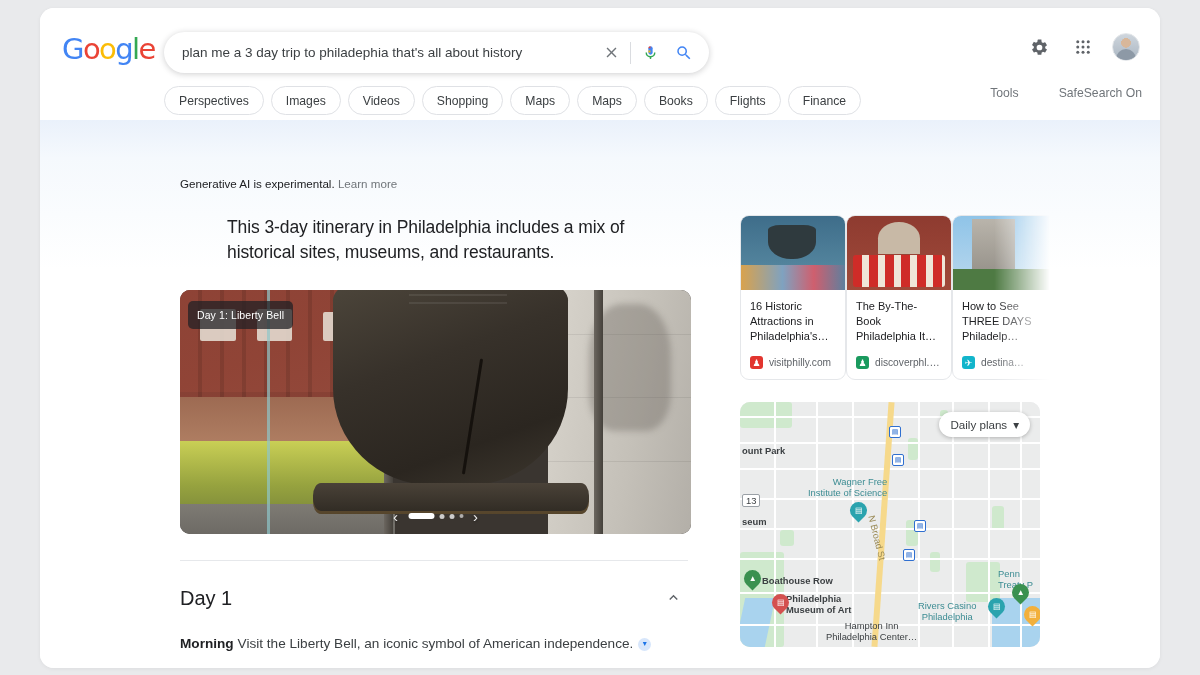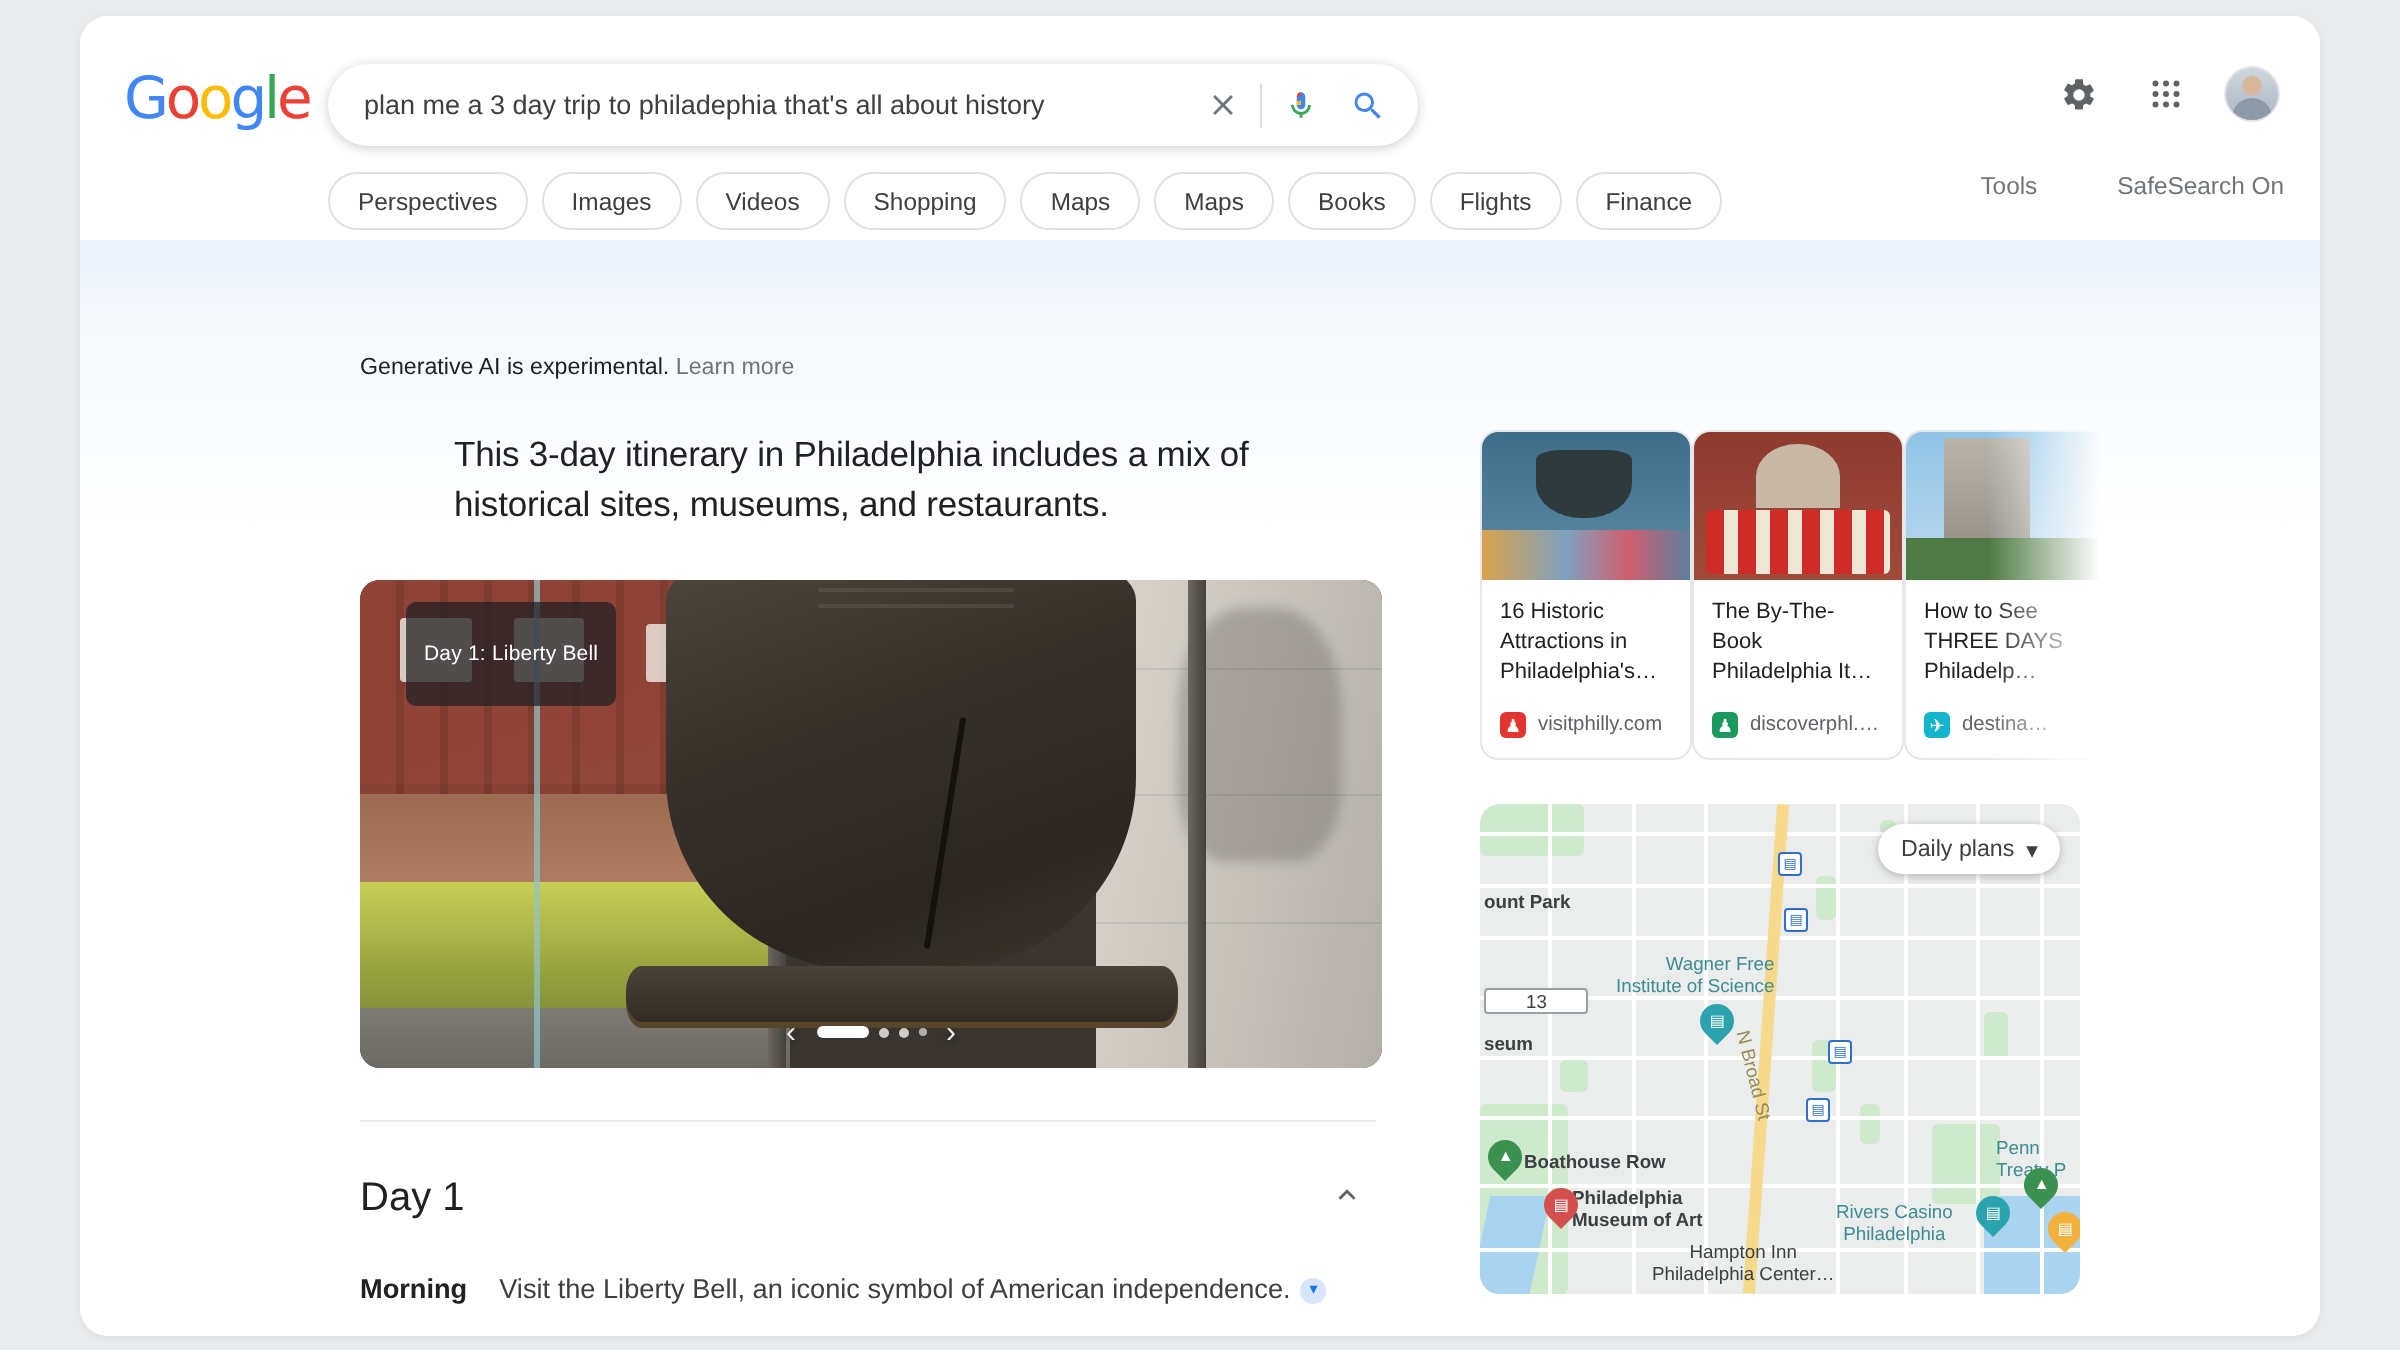--- a/index.html
+++ b/index.html
@@ -134,23 +134,23 @@
     box-shadow:0 -3px 0 rgba(160,120,60,.35) inset;
   }
   .bell-crack{
     position:absolute; left:57%; top:28%; width:3px; height:48%;
     background:#15110d; transform:rotate(9deg);
     border-radius:2px;
   }
   .bell-band{position:absolute;left:32%;width:42%;height:2px;background:rgba(255,255,255,.08);}
   .post{position:absolute;width:9px;top:0;bottom:0;background:linear-gradient(90deg,#6b665f,#45413b);}
   .hero-cap{
-    position:absolute; left:23px; top:11px;
+    position:absolute; left:8px; top:11px;
     background:rgba(32,33,36,.74); color:#fff;
-    font-size:10.5px; padding:20px 9px; border-radius:5px;
+    font-size:10.5px; padding:8px 9px; border-radius:5px;
     letter-spacing:.1px;
   }
   .carousel{
     position:absolute; left:50%; transform:translateX(-50%); bottom:10px;
     display:flex; align-items:center; gap:10px;
   }
   .car-arrow{ color:#fff; font-size:15px; opacity:.92; cursor:pointer;
               text-shadow:0 1px 3px rgba(0,0,0,.5); line-height:1;}
   .dots{display:flex;align-items:center;gap:5px;}
   .dots .d{width:5px;height:5px;border-radius:50%;background:rgba(255,255,255,.75);}
@@ -160,21 +160,21 @@
   .rule{ margin-top:26px; width:508px; height:1px; background:#e6e8eb;}
 
   .day-head{
     display:flex; align-items:center; justify-content:space-between;
     width:508px; margin-top:22px;
   }
   .day-title{ font-size:20px; color:#202124; }
   .chev-up{ color:#5f6368; font-size:15px; cursor:pointer; padding:6px; }
 
   .day-line{ width:512px; margin-top:19px; font-size:13.6px; color:#3c4043; line-height:1.5;}
-  .day-line b{ color:#202124; font-weight:700; margin-right:16px;}
+  .day-line b{ color:#202124; font-weight:700; margin-right:4px;}
   .inline-chev{
     display:inline-flex; align-items:center; justify-content:center;
     width:13px;height:13px;border-radius:50%; background:#d7e6fb;
     color:#1a73e8; font-size:8px; margin-left:5px; vertical-align:middle;
     cursor:pointer;
   }
 
   
   .ai-right{ position:absolute; left:700px; top:95px; width:310px; }
   .src-row{ display:flex; overflow:hidden; width:310px;
@@ -463,21 +463,21 @@
           <div class="map-label" style="left:22px;top:173px;font-weight:600">Boathouse Row</div>
           <div class="map-label" style="left:46px;top:191px;white-space:pre;font-weight:600">Philadelphia
 Museum of Art</div>
           <div class="map-label" style="left:86px;top:218px;white-space:pre;text-align:center">Hampton Inn
 Philadelphia Center…</div>
           <div class="map-label teal" style="left:178px;top:198px;white-space:pre;text-align:center">Rivers Casino
 Philadelphia</div>
           <div class="map-label teal" style="left:258px;top:166px;white-space:pre">Penn
 Treaty P</div>
           <div class="map-label" style="left:137px;top:112px;color:#9a8a55;transform:rotate(76deg);transform-origin:left top">N Broad St</div>
-          <div class="map-label" style="left:2px;top:92px;border:1px solid #9aa0a6;border-radius:2px;padding:0 20px;background:#fff">13</div>
+          <div class="map-label" style="left:2px;top:92px;border:1px solid #9aa0a6;border-radius:2px;padding:0 3px;background:#fff">13</div>
 
           <div class="tstop" style="left:149px;top:24px">▤</div>
           <div class="tstop" style="left:152px;top:52px">▤</div>
           <div class="tstop" style="left:174px;top:118px">▤</div>
           <div class="tstop" style="left:163px;top:147px">▤</div>
 
           <div class="pin" style="left:110px;top:100px">
             <div class="head" style="background:#2aa3ae">
                 <span>▤</span>
               </div>

